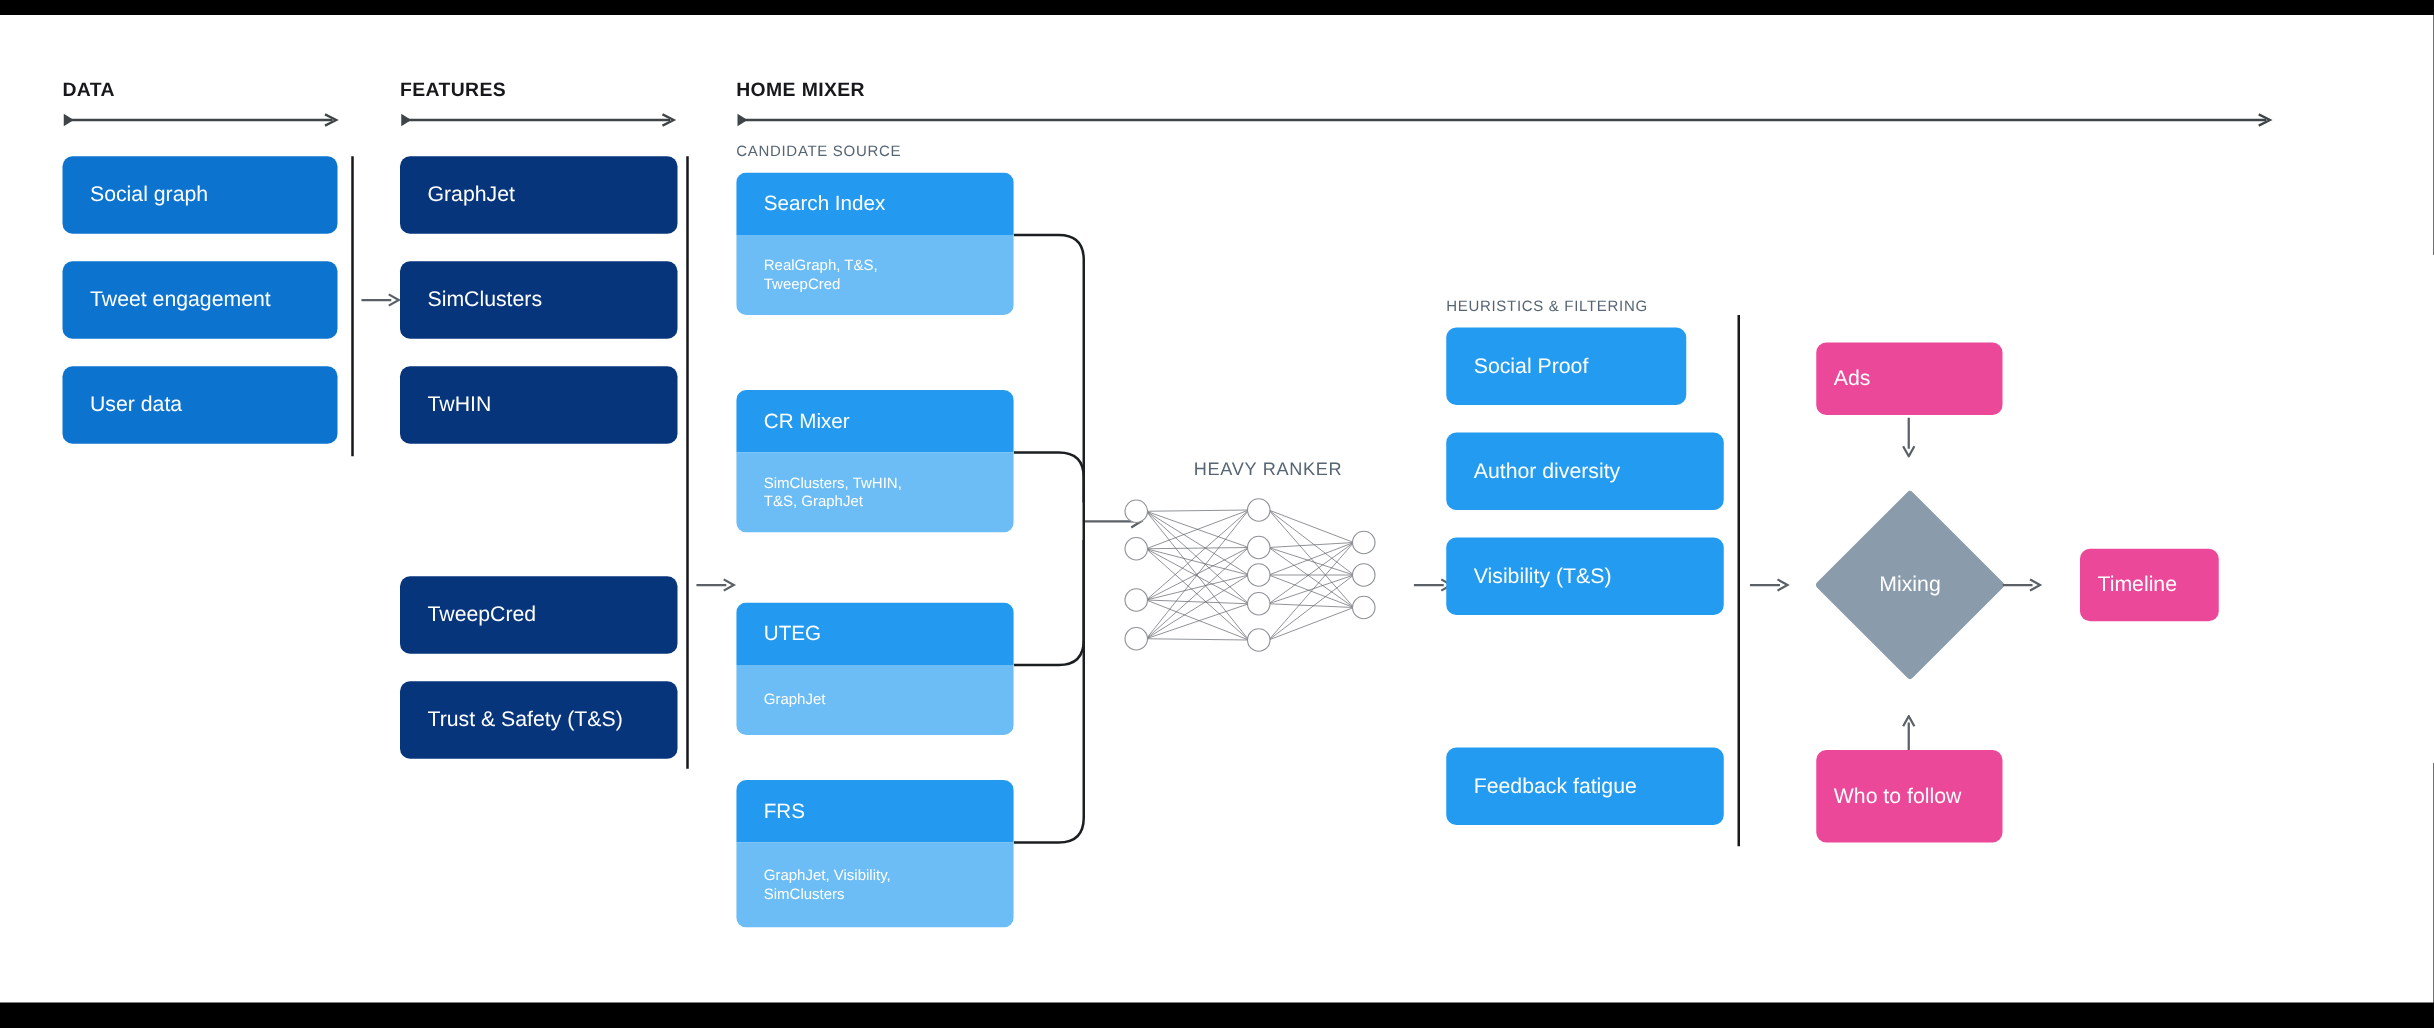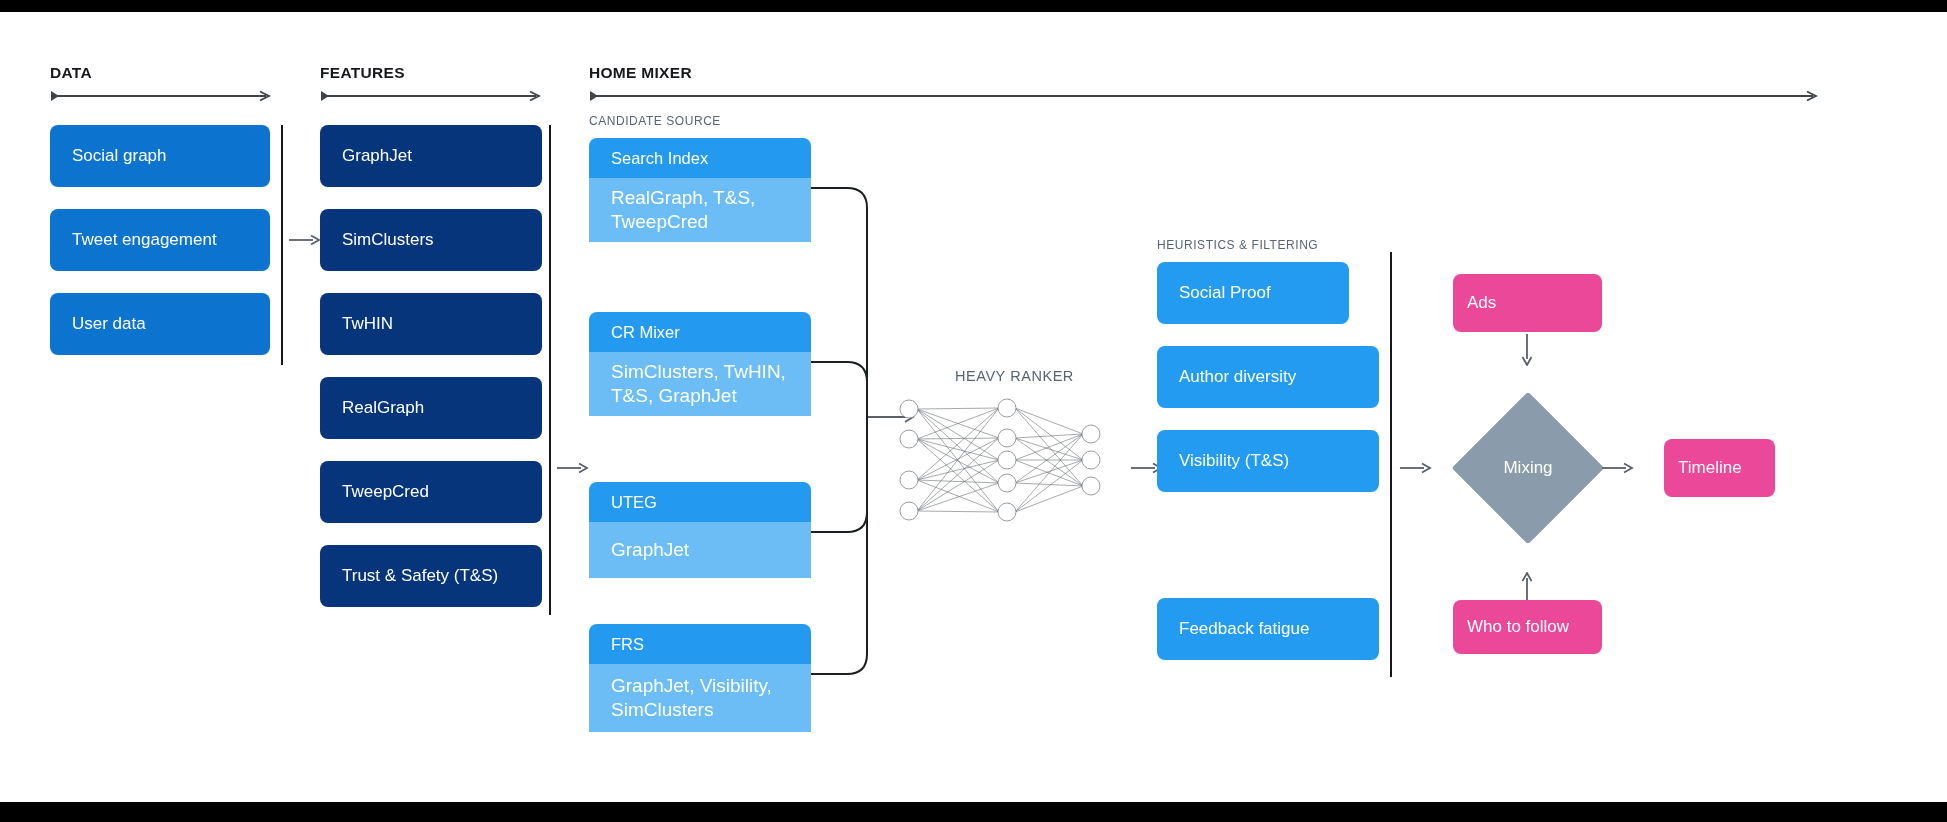--- a/index.html
+++ b/index.html
@@ -82,26 +82,26 @@
     box-sizing: border-box;
   }
   .cs-head {
     background: #239af0;
     color: #ffffff;
     font-size: 16.5px;
     display: flex;
     align-items: center;
     padding: 16px 22px;
     box-sizing: border-box;
-    height: 40px;
+    height: 50px;
   }
   .cs-body {
     background: #6cbdf5;
     color: #ffffff;
-    font-size: 19px;
+    font-size: 12px;
     line-height: 1.28;
     display: flex;
     align-items: center;
     padding: 0 22px;
     box-sizing: border-box;
   }
 
   
   .connector {
     position: absolute;
@@ -188,23 +188,20 @@
     </div>
 
     <div class="box feature" style="left:320px; top:113px; width:222px; height:62px;">
       <span>GraphJet</span>
     </div>
     <div class="box feature" style="left:320px; top:197px; width:222px; height:62px;">
       <span>SimClusters</span>
     </div>
     <div class="box feature" style="left:320px; top:281px; width:222px; height:62px;">
       <span>TwHIN</span>
-    </div>
-    <div class="box feature" style="left:320px; top:365px; width:222px; height:62px;">
-      <span>RealGraph</span>
     </div>
     <div class="box feature" style="left:320px; top:449px; width:222px; height:62px;">
       <span>TweepCred</span>
     </div>
     <div class="box feature" style="left:320px; top:533px; width:222px; height:62px;">
       <span>Trust &amp; Safety (T&amp;S)</span>
     </div>
 
     <div class="connector" style="left:557px; top:449px;">
       <svg width="32" height="14" viewBox="0 0 32 14">
@@ -355,21 +352,21 @@
     <div class="diamond" style="left:1474px; top:402px; width:108px; height:108px;"></div>
     <div class="diamond-label" style="left:1453px; top:446px; width:150px;">Mixing</div>
 
     <div class="connector" style="left:1520px; top:560px;">
       <svg width="14" height="32" viewBox="0 0 14 32">
         <path d="M7 32 L7 6" stroke="#5a6066" stroke-width="1.8" fill="none"></path>
         <path d="M2.5 9 L7 1 L11.5 9" stroke="#5a6066" stroke-width="1.8" fill="none"></path>
       </svg>
     </div>
 
-    <div class="box out" style="left:1453px; top:588px; width:149px; height:54px;">
+    <div class="box out" style="left:1453px; top:588px; width:149px; height:74px;">
       <span>Who to follow</span>
     </div>
 
     <div class="connector" style="left:1602px; top:449px;">
       <svg width="32" height="14" viewBox="0 0 32 14">
         <path d="M0 7 L24 7" stroke="#5a6066" stroke-width="1.8" fill="none"></path>
         <path d="M22 2.5 L30 7 L22 11.5" stroke="#5a6066" stroke-width="1.8" fill="none"></path>
       </svg>
     </div>
 

